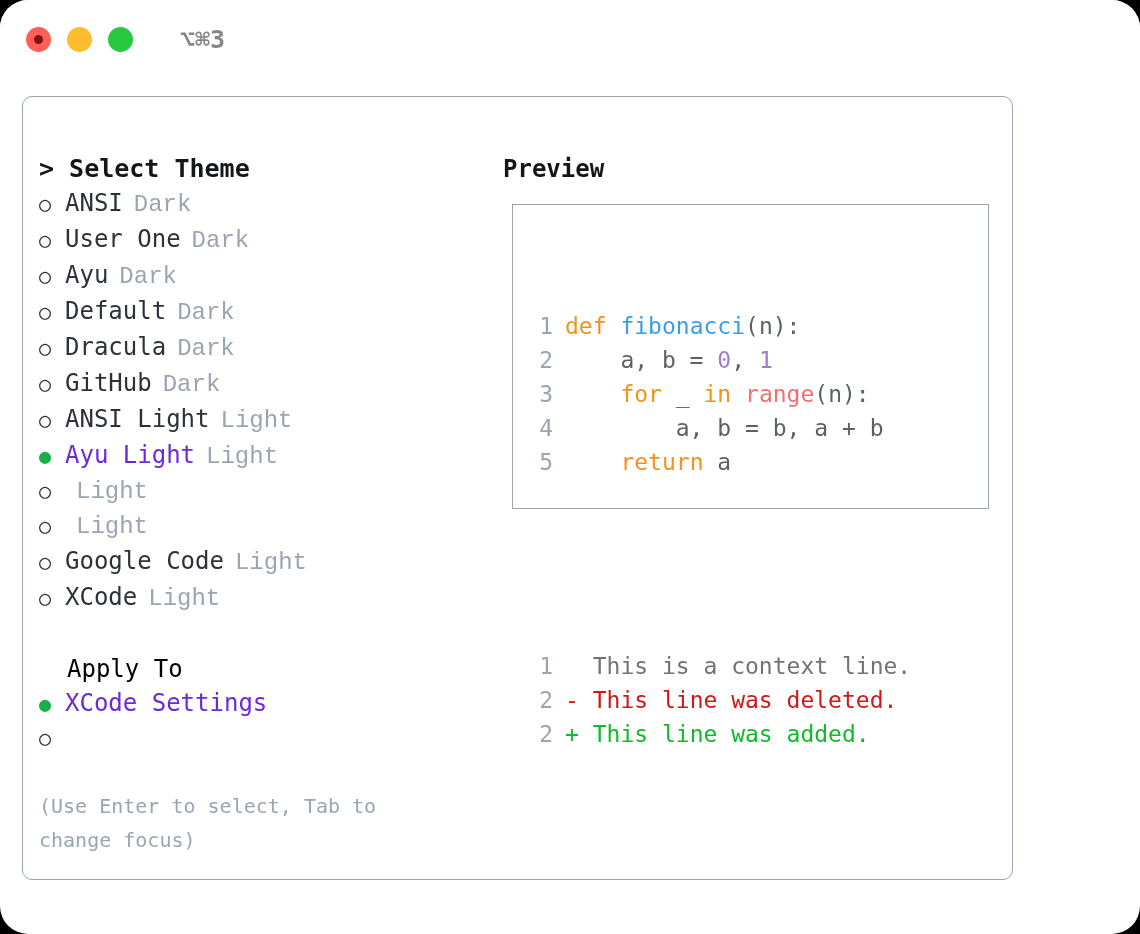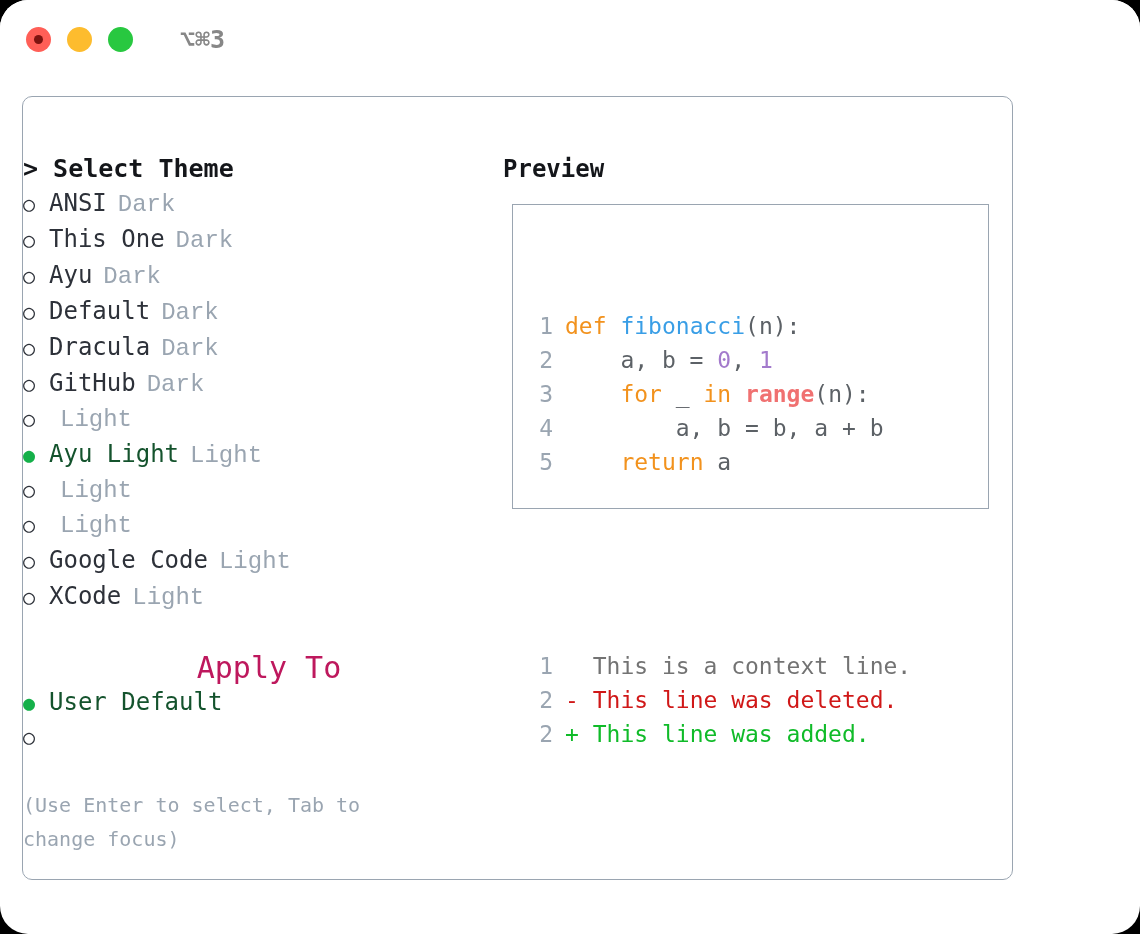--- a/index.html
+++ b/index.html
@@ -77,21 +77,21 @@
     left: 0; top: 0;
     width: 100%; height: 100%;
     display: flex;
   }
   .col-left  { width: 470px; position: relative; }
   .col-right { flex: 1; position: relative; }
 
   
   .left-inner {
     position: absolute;
-    left: 0;
+    left: 16px;
     top: 55px;
     right: 6px;
   }
 
   .section-title {
     font-size: 25px;
     font-weight: bold;
     color: #14161a;
     line-height: 34px;
     white-space: pre;
@@ -108,33 +108,32 @@
   }
   .opt-bullet {
     width: 26px;
     flex: none;
     font-size: 20px;
     color: #2d3139;
     line-height: 34px;
   }
   .opt-row.selected .opt-bullet { color: #15b04a; }
   .opt-label { color: #2d3139; }
-  .opt-row.selected .opt-label { color: #14532d; }
+  .opt-row.selected .opt-label { color: #6d28d9; }
   .opt-variant { color: #9aa5b1; margin-left: 11px; font-family: Liberation Mono, monospace; }
 
   .subsection {
     margin-top: 36px;
   }
   .apply-title {
-    font-size: 30px;
-    color: #be185d;
+    font-size: 24px;
+    color: #000000;
     line-height: 34px;
     padding-left: 28px;
     white-space: pre;
-    text-align: center;
   }
 
   .hint {
     margin-top: 34px;
     font-size: 20px;
     color: #9aa5b1;
     line-height: 34px;
     max-width: 410px;
   }
 
@@ -175,21 +174,21 @@
     text-align: right;
     color: #9aa5b1;
     margin-right: 12px;
   }
   .blank-line { height: 34px; }
 
   
   .tok-kw   { color: #f2921d; }
   .tok-fn   { color: #399ee6; }
   .tok-num  { color: #a37acc; }
-  .tok-bi   { color: #f07171; font-weight: bold; }
+  .tok-bi   { color: #f07171; }
   .tok-plain{ color: #5c6166; }
 
   .diff-ctx { color: #737373; }
   .diff-del { color: #d01818; }
   .diff-add { color: #10bb29; }
 </style>
 </head>
 <body>
 
 <div class="window">
@@ -206,37 +205,37 @@
   <div class="panel">
     <div class="columns">
 
       <div class="col-left">
         <div class="left-inner">
 
           <div class="section-title">&gt; Select Theme</div>
 
           <div class="opt-list" id="theme-list">
               <div class="opt-row"><span class="opt-bullet">○</span><span class="opt-label">ANSI</span><span class="opt-variant">Dark</span></div>
-              <div class="opt-row"><span class="opt-bullet">○</span><span class="opt-label">This One</span><span class="opt-variant">Dark</span></div>
+              <div class="opt-row"><span class="opt-bullet">○</span><span class="opt-label">User One</span><span class="opt-variant">Dark</span></div>
               <div class="opt-row"><span class="opt-bullet">○</span><span class="opt-label">Ayu</span><span class="opt-variant">Dark</span></div>
               <div class="opt-row"><span class="opt-bullet">○</span><span class="opt-label">Default</span><span class="opt-variant">Dark</span></div>
               <div class="opt-row"><span class="opt-bullet">○</span><span class="opt-label">Dracula</span><span class="opt-variant">Dark</span></div>
               <div class="opt-row"><span class="opt-bullet">○</span><span class="opt-label">GitHub</span><span class="opt-variant">Dark</span></div>
-              <div class="opt-row"><span class="opt-bullet">○</span><span class="opt-variant">Light</span></div>
+              <div class="opt-row"><span class="opt-bullet">○</span><span class="opt-label">ANSI Light</span><span class="opt-variant">Light</span></div>
               <div class="opt-row selected"><span class="opt-bullet">●</span><span class="opt-label">Ayu Light</span><span class="opt-variant">Light</span></div>
               <div class="opt-row"><span class="opt-bullet">○</span><span class="opt-variant">Light</span></div>
               <div class="opt-row"><span class="opt-bullet">○</span><span class="opt-variant">Light</span></div>
               <div class="opt-row"><span class="opt-bullet">○</span><span class="opt-label">Google Code</span><span class="opt-variant">Light</span></div>
               <div class="opt-row"><span class="opt-bullet">○</span><span class="opt-label">XCode</span><span class="opt-variant">Light</span></div>
             </div>
 
           <div class="subsection">
             <div class="apply-title">Apply To</div>
             <div id="apply-list">
-                <div class="opt-row selected"><span class="opt-bullet">●</span><span class="opt-label">User Default</span></div>
+                <div class="opt-row selected"><span class="opt-bullet">●</span><span class="opt-label">XCode Settings</span></div>
                 <div class="opt-row"><span class="opt-bullet">○</span></div>
               </div>
           </div>
 
           <div class="hint">(Use Enter to select, Tab to change focus)</div>
 
         </div>
       </div>
 
       <div class="col-right">

